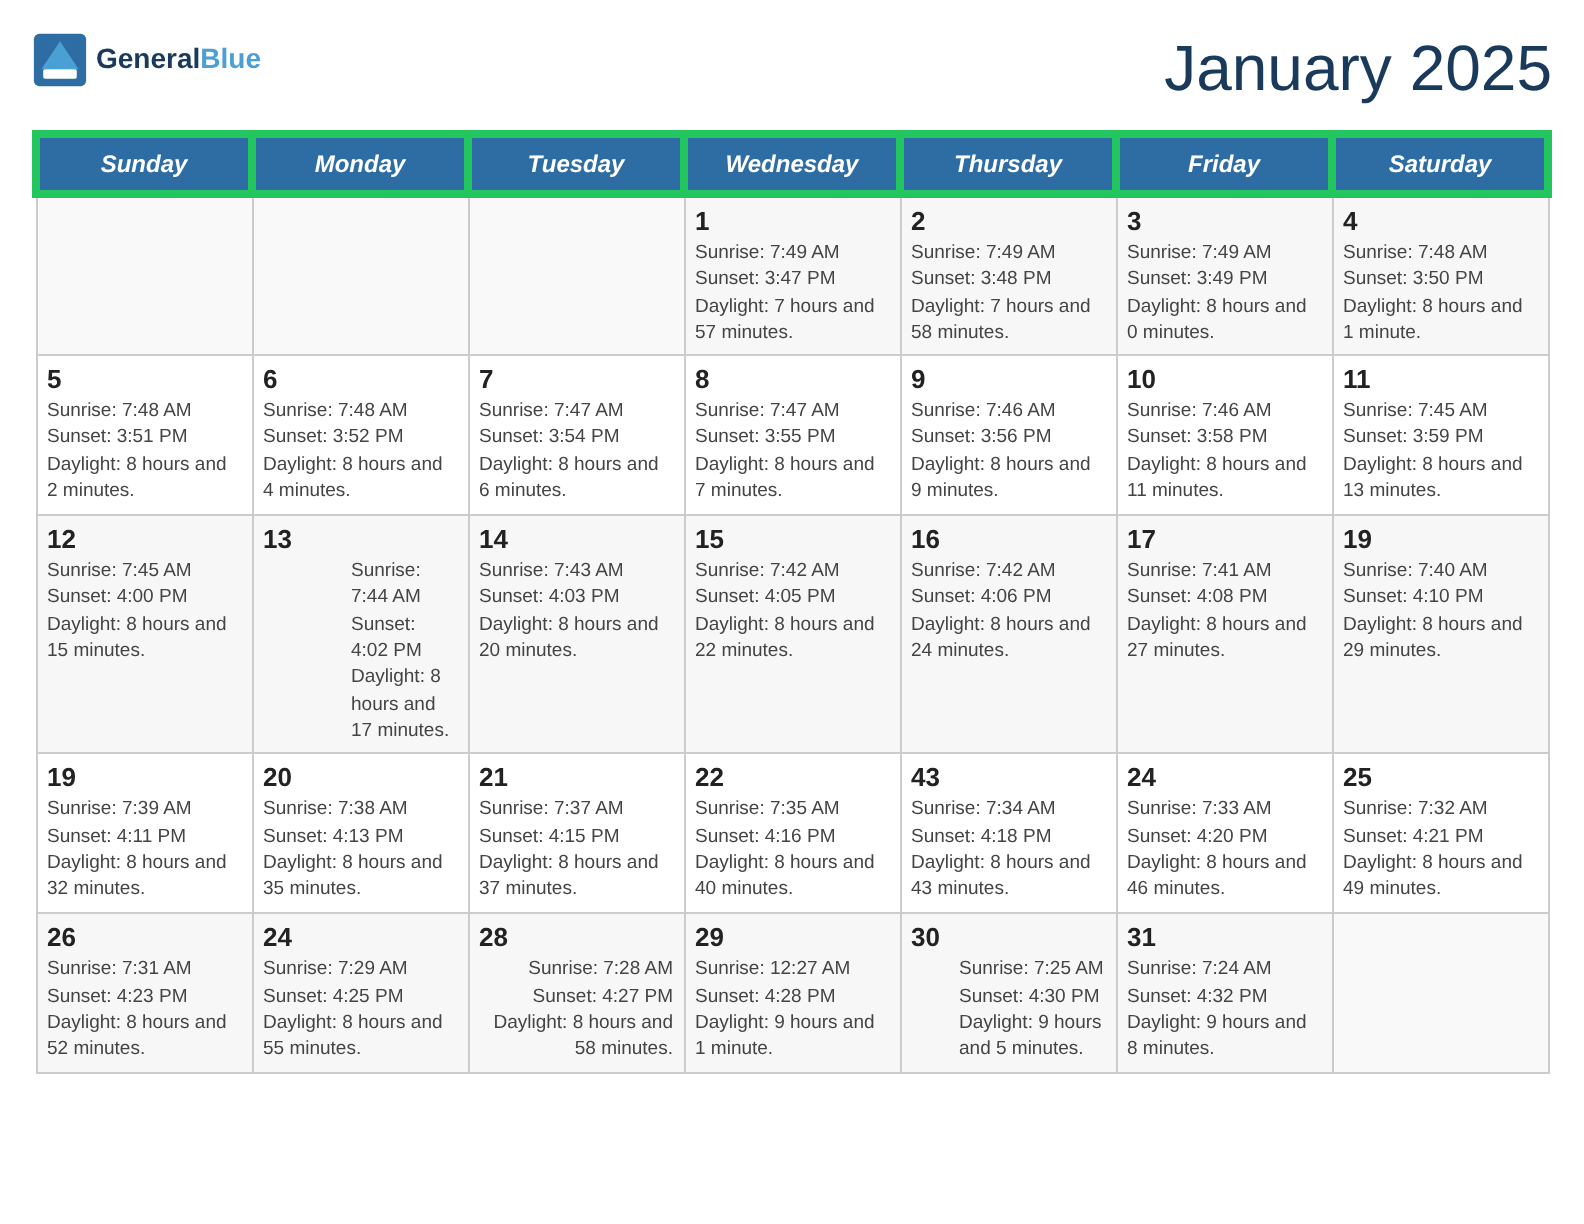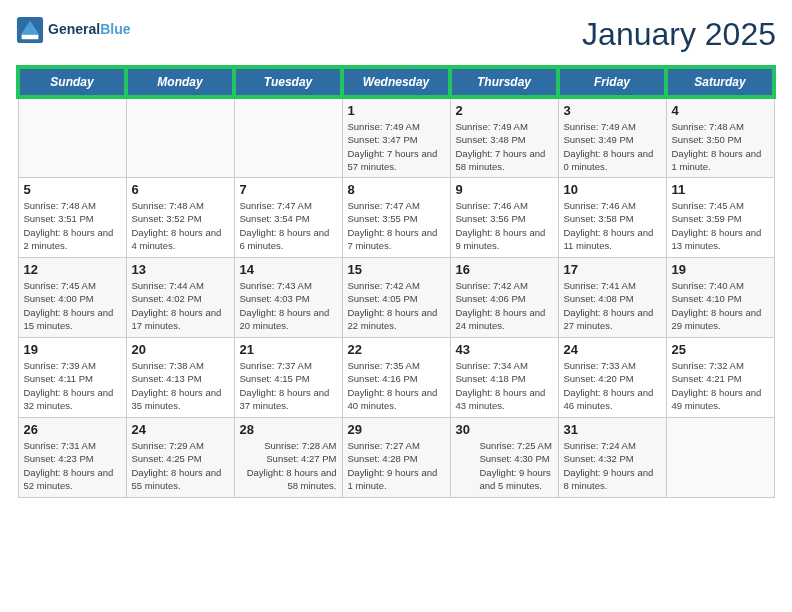--- a/index.html
+++ b/index.html
@@ -196,21 +196,21 @@
       </tr>
       <tr>
         <td>
           <div class="day-number">12</div>
           <div class="day-info" style="white-space: pre-line;">Sunrise: 7:45 AM
 Sunset: 4:00 PM
 Daylight: 8 hours and 15 minutes.</div>
         </td>
         <td>
           <div class="day-number">13</div>
-          <div class="day-info" style="white-space: pre-line;">Sunrise: 7:44 AM
+          <div class="day-info" style="white-space: pre-line; margin-left: 44px;">Sunrise: 7:44 AM
 Sunset: 4:02 PM
 Daylight: 8 hours and 17 minutes.</div>
         </td>
         <td>
           <div class="day-number">14</div>
           <div class="day-info" style="white-space: pre-line;">Sunrise: 7:43 AM
 Sunset: 4:03 PM
 Daylight: 8 hours and 20 minutes.</div>
         </td>
         <td>
@@ -296,21 +296,21 @@
 Daylight: 8 hours and 55 minutes.</div>
         </td>
         <td>
           <div class="day-number">28</div>
           <div class="day-info" style="white-space: pre-line; text-align: right;">Sunrise: 7:28 AM
 Sunset: 4:27 PM
 Daylight: 8 hours and 58 minutes.</div>
         </td>
         <td>
           <div class="day-number">29</div>
-          <div class="day-info" style="white-space: pre-line;">Sunrise: 7:27 AM
+          <div class="day-info" style="white-space: pre-line;">Sunrise: 12:27 AM
 Sunset: 4:28 PM
 Daylight: 9 hours and 1 minute.</div>
         </td>
         <td>
           <div class="day-number">30</div>
           <div class="day-info" style="white-space: pre-line; margin-left: 24px;">Sunrise: 7:25 AM
 Sunset: 4:30 PM
 Daylight: 9 hours and 5 minutes.</div>
         </td>
         <td>

